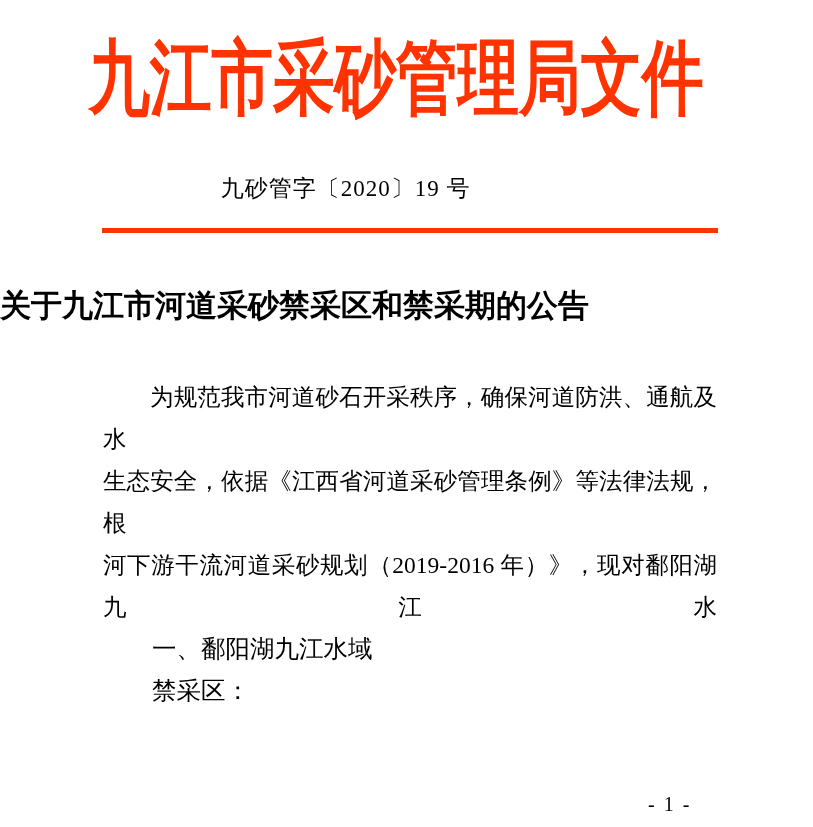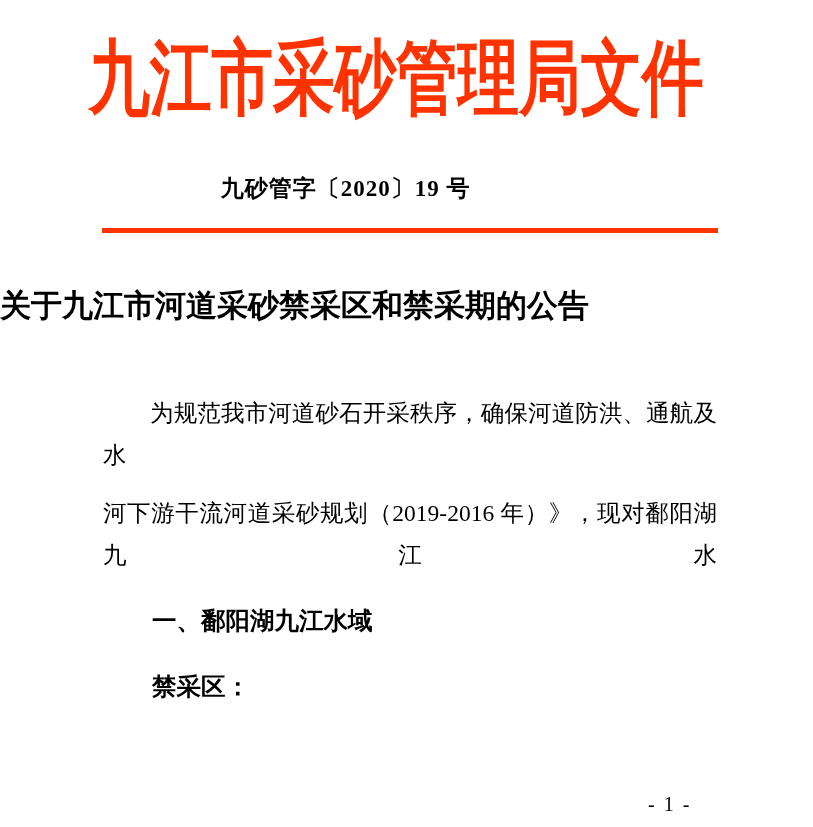--- a/index.html
+++ b/index.html
@@ -42,21 +42,20 @@
   .doc-number {
     position: absolute;
     top: 174px;
     left: 0;
     right: 16px;
     text-align: center;
     font-size: 23px;
     line-height: 30px;
     letter-spacing: 1px;
     white-space: nowrap;
-    font-weight: bold;
   }
   
   .red-rule {
     position: absolute;
     top: 228px;
     left: 102px;
     width: 616px;
     height: 5px;
     background: var(--accent-red);
   }
@@ -80,27 +79,25 @@
     left: 103px;
     width: 614px;
     font-size: 23.5px;
     line-height: 42px;
   }
   .body-line { min-height: 42px; }
   .indent { text-indent: 2em; }
   .justify {
     text-align: justify;
     text-align-last: justify;
-    margin-top: 16px;
   }
   .heading {
     font-family: "Liberation Sans", sans-serif;
-    font-weight: bold;
+    font-weight: normal;
     font-size: 24.5px;
-    margin-top: 24px;
   }
   
   .page-number {
     position: absolute;
     top: 792px;
     left: 648px;
     font-size: 20px;
     line-height: 24px;
     letter-spacing: 2px;
     white-space: nowrap;
@@ -114,20 +111,21 @@
   <div class="agency-banner">九江市采砂管理局文件</div>
 
   <div class="doc-number">九砂管字〔2020〕19 号</div>
 
   <div class="red-rule"></div>
 
   <div class="doc-title">关于九江市河道采砂禁采区和禁采期的公告</div>
 
   <div class="doc-body">
     <div class="body-line indent justify">为规范我市河道砂石开采秩序，确保河道防洪、通航及水</div>
+    <div class="body-line justify">生态安全，依据《江西省河道采砂管理条例》等法律法规，根</div>
     <div class="body-line justify">河下游干流河道采砂规划（2019-2016 年）》，现对鄱阳湖九江水</div>
     <div class="body-line heading indent">一、鄱阳湖九江水域</div>
     <div class="body-line heading indent">禁采区：</div>
 
   </div>
 
   <div class="page-number">- 1 -</div>
 
 </div>
 

